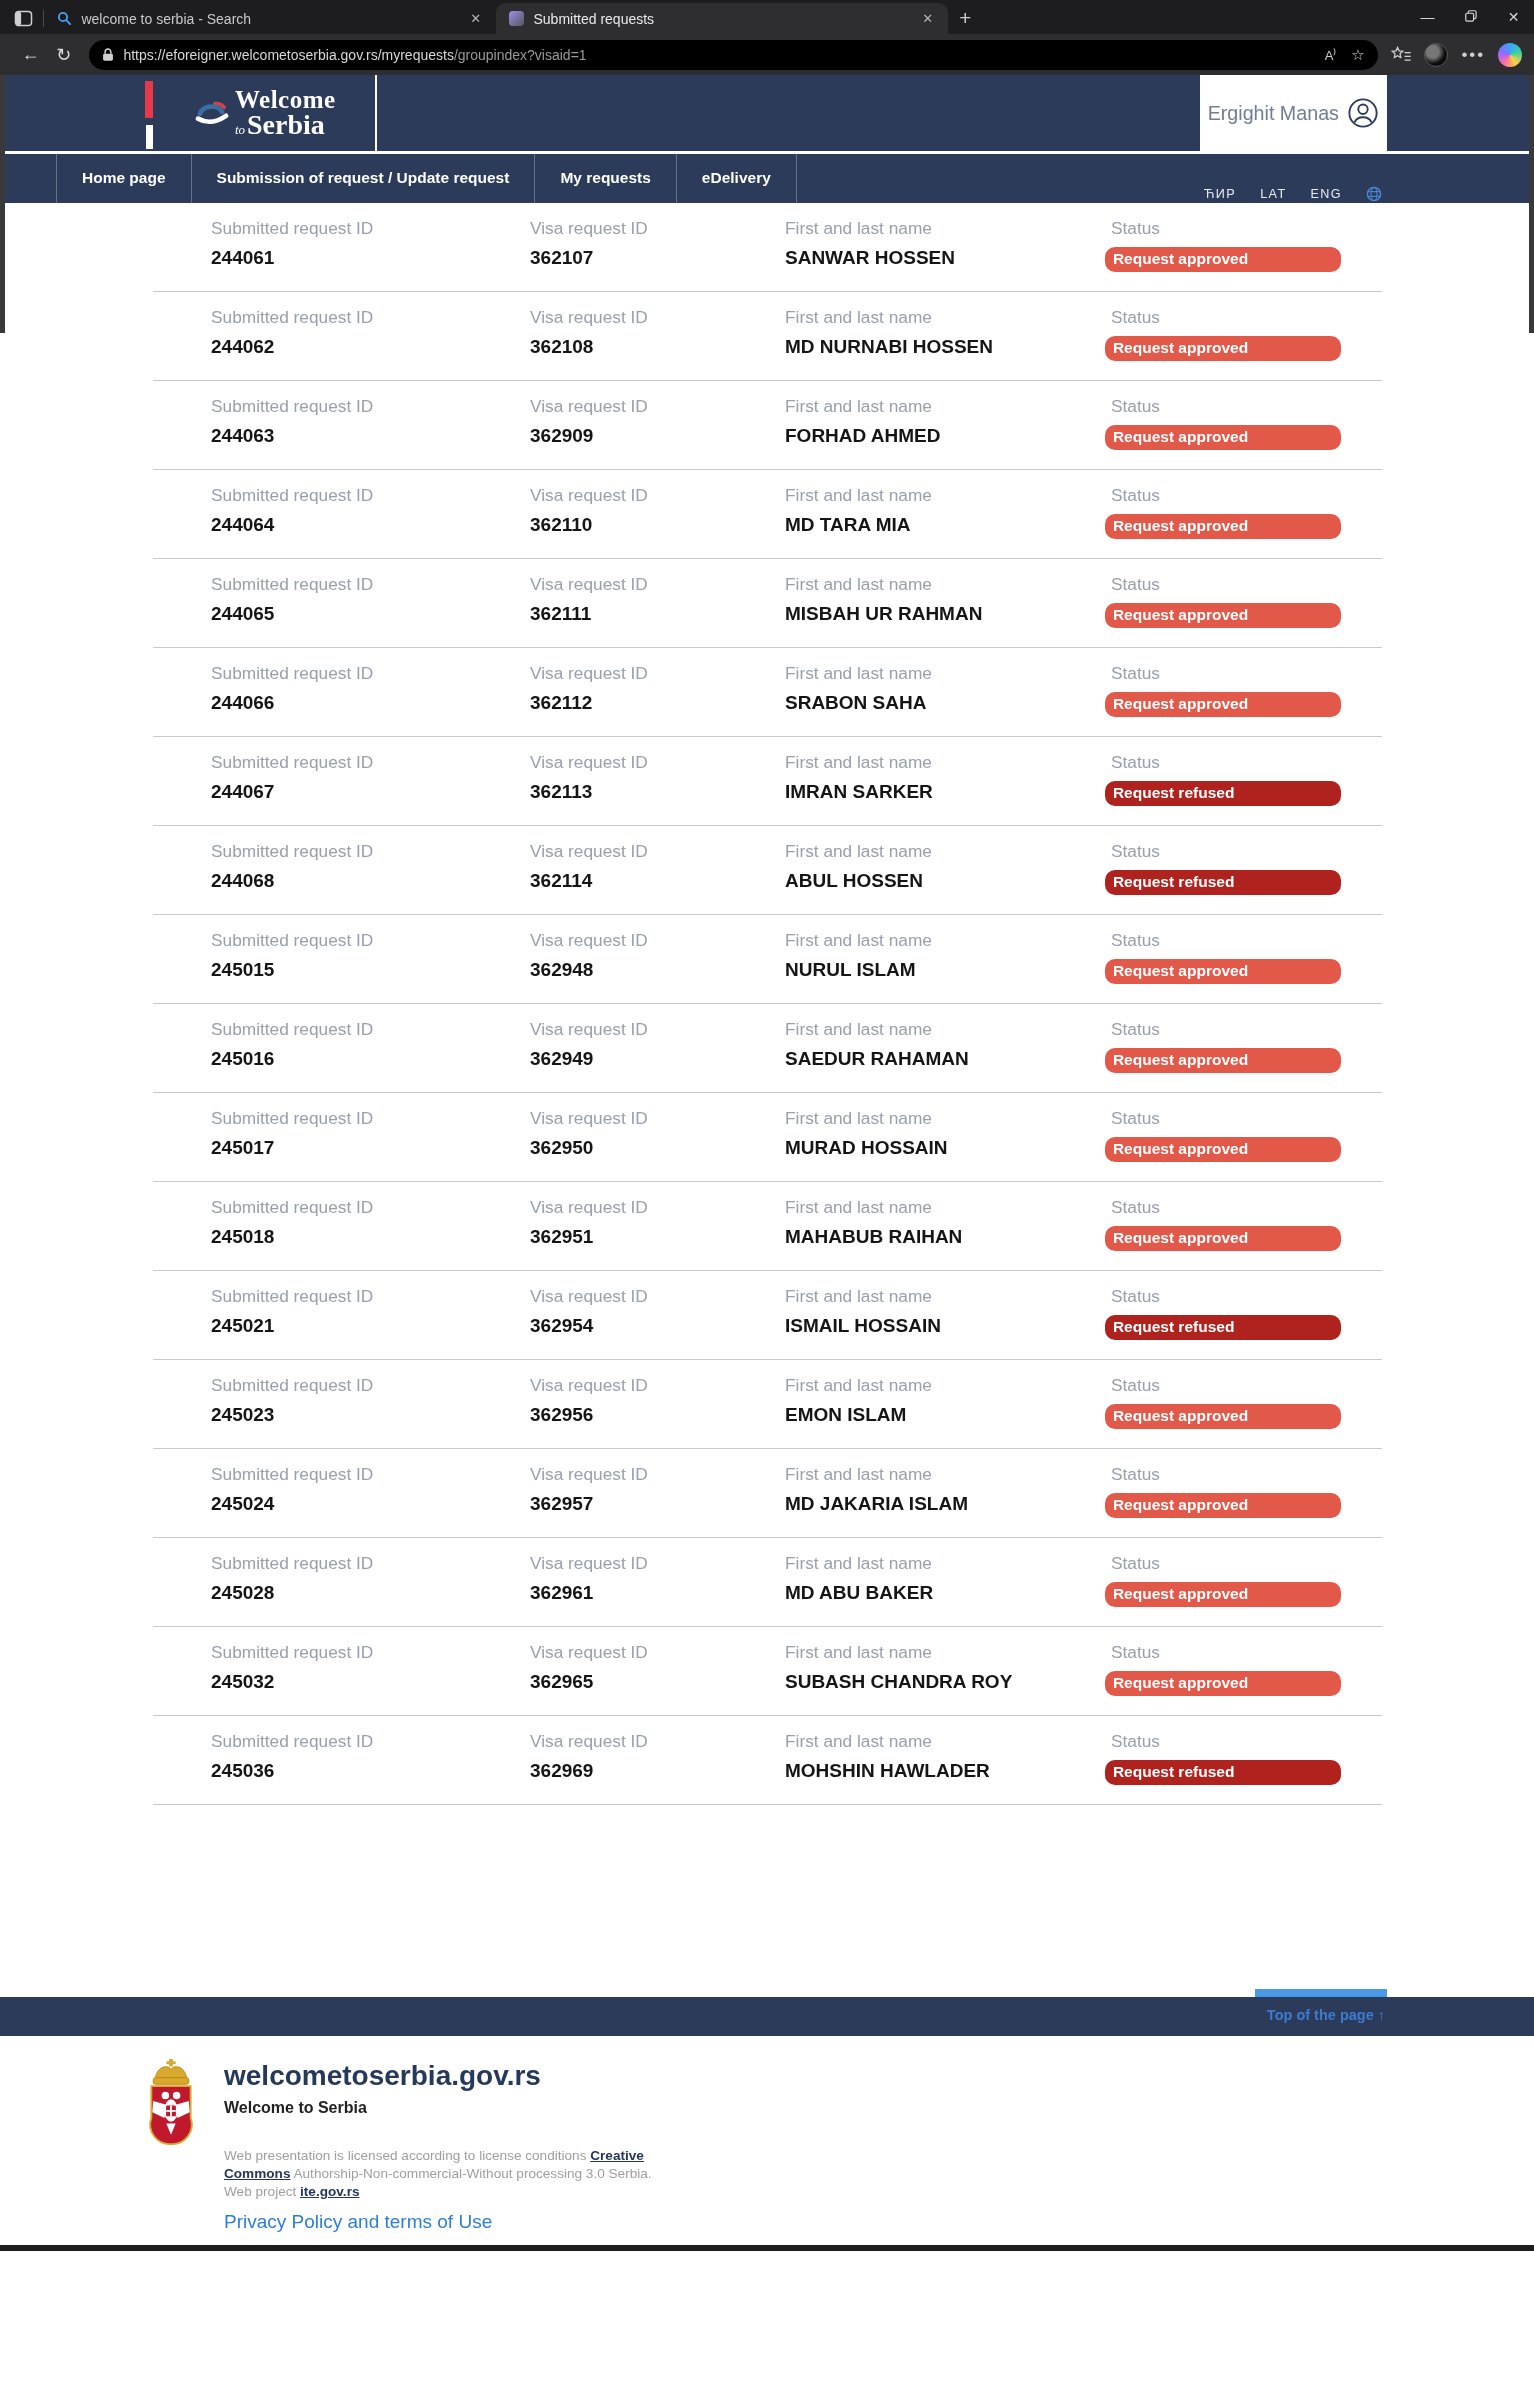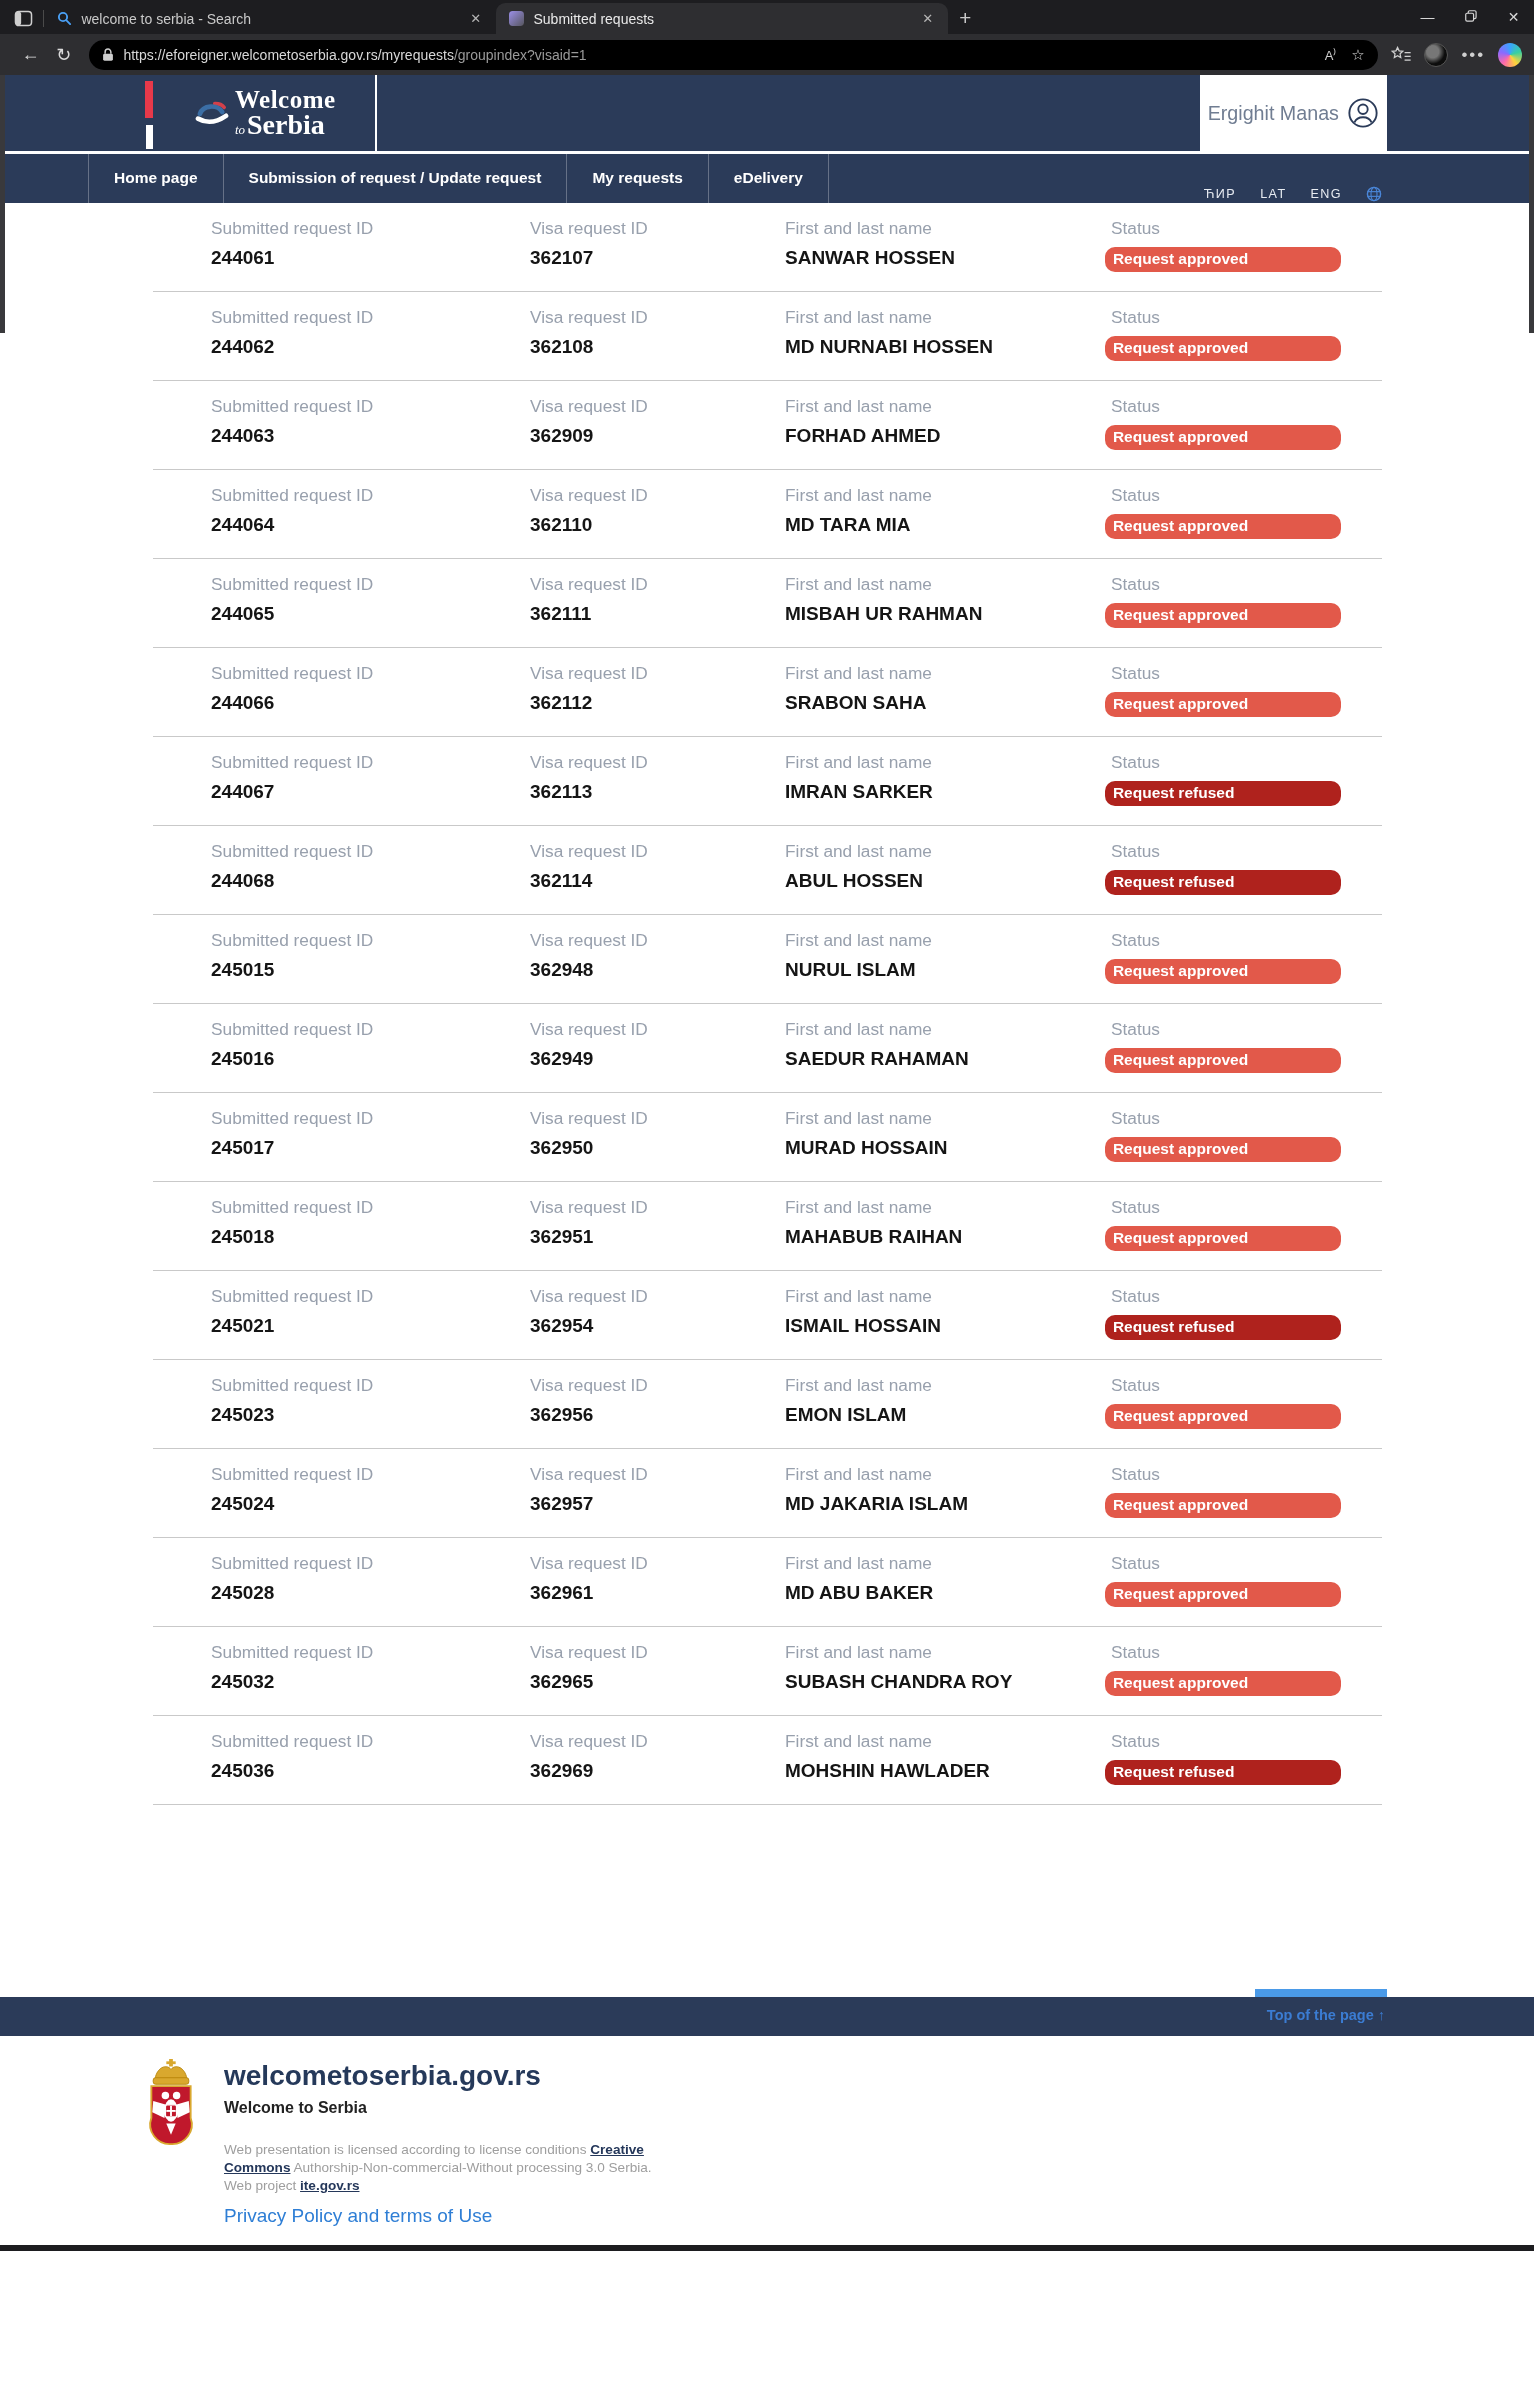--- a/index.html
+++ b/index.html
@@ -44,21 +44,21 @@
   .header-vline { position:absolute; left:375px; top:0; width:1.9px; height:76px; background:#ffffff; }
   .logo-text { color:#fff; font-family:"Liberation Serif", serif; line-height:1; margin-left:5.6px; }
   .logo-l1 { font-size:25px; font-weight:bold; letter-spacing:0.5px; }
   .logo-l2 { font-size:28px; font-weight:bold; margin-top:-1.9px; }
   .logo-to { font-size:13px; font-style:italic; font-weight:normal; margin-right:1.9px; }
   .user-box { position:absolute; right:148px; top:0; width:187px; height:76px; background:#fff; display:flex; align-items:center; justify-content:center; gap:8.4px; }
   .user-name { color:#707d92; font-size:19.7px; }
   .header-line { height:2.8px; background:#fff; }
 
   
-  .navbar { position:relative; height:49px; background:#2b3b59; display:flex; align-items:stretch; padding-left:88px; }
+  .navbar { position:relative; height:49px; background:#2b3b59; display:flex; align-items:stretch; padding-left:56px; }
   .nav-item { display:flex; align-items:center; padding:0 25px; color:#fff; font-size:15.5px; font-weight:600;
               border-right:0.9px solid rgba(255,255,255,.28); }
   .nav-item:first-child { border-left:0.9px solid rgba(255,255,255,.28); }
   .lang-block { position:absolute; right:153px; top:16px; height:49px; display:flex; align-items:center; gap:24px; }
   .lang { color:#e8ecf2; font-size:12.6px; letter-spacing:1.4px; }
 
   
   .page-title { text-align:center; font-size:42px; font-weight:700; color:#253a5c; margin:45px 0 43px; letter-spacing:0.3px; }
   .request-list { width:1229px; margin:0 auto; }
   .request-row { height:89px; border-bottom:0.9px solid #c9c9c9; display:grid;
@@ -72,21 +72,21 @@
 
   
   .top-band { position:relative; height:39px; background:#2b3b59; margin-top:192px; }
   .top-indicator { position:absolute; right:148px; top:-7.5px; width:132px; height:7.5px; background:#4a9ae8; }
   .top-link { position:absolute; right:150px; top:10.3px; color:#3b7cd2; font-size:14.5px; font-weight:700; }
   .site-footer { height:209px; background:#fff; padding:22.5px 0 0 142px; display:flex; }
   .coat { flex:0 0 auto; }
   .footer-col { margin-left:24px; }
   .footer-domain { font-size:28px; font-weight:700; color:#25395a; margin-top:1.9px; }
   .footer-sub { font-size:16px; font-weight:600; color:#222; margin-top:6.6px; }
-  .license { margin-top:24px; font-size:13.6px; color:#9e9e9e; line-height:18px; }
+  .license { margin-top:30px; font-size:13.6px; color:#9e9e9e; line-height:18px; }
   .license a { color:#24375a; font-weight:700; text-decoration:underline; }
   .privacy { margin-top:10.3px; font-size:19px; color:#2e7ed5; }
   .bottom-bar { height:6.6px; background:#1d1d20; }
 
   svg { display:block; }
 </style>
 </head>
 <body>
 
 <div class="screen">

